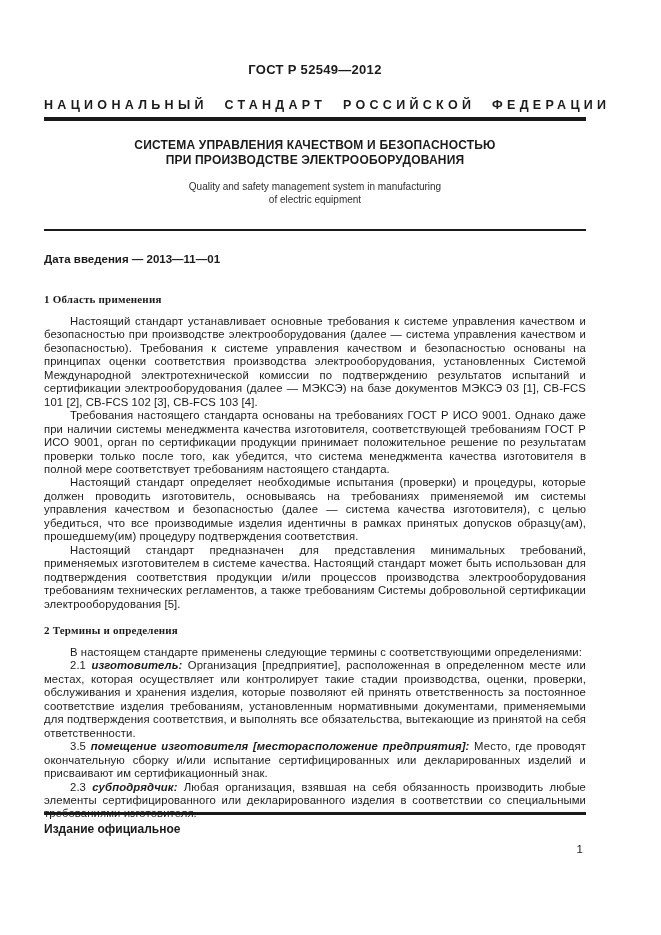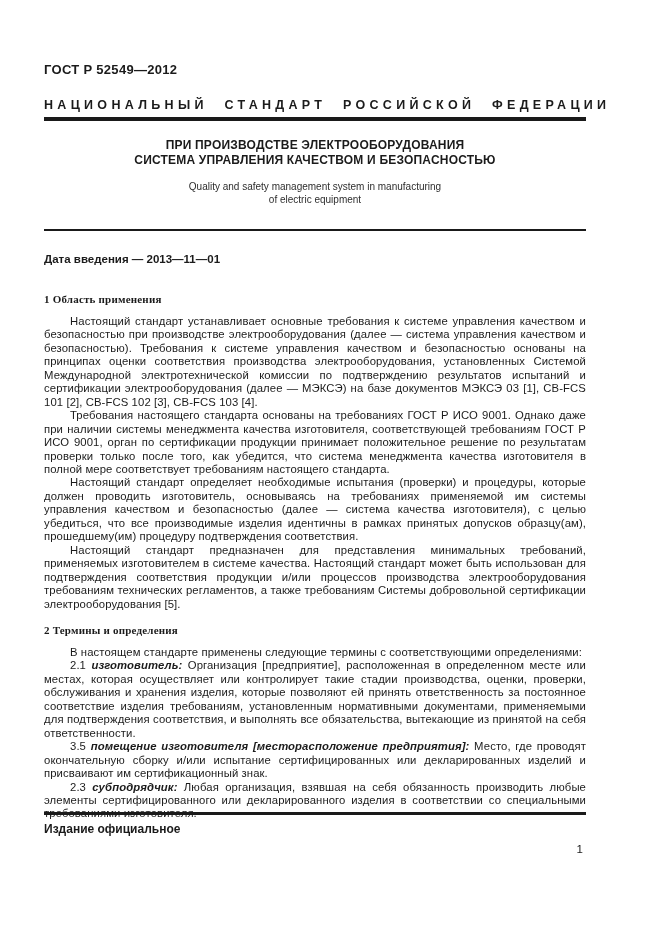--- a/index.html
+++ b/index.html
@@ -14,21 +14,21 @@
     background: #ffffff;
     font-family: "Liberation Sans", sans-serif;
     color: #1b1b1b;
     overflow: hidden;
   }
   .content {
     padding: 0 75px 0 44px;
   }
   .doc-number {
     padding-top: 62px;
-    text-align: left;
+    text-align: center;
     font-size: 13px;
     font-weight: bold;
     letter-spacing: 0.3px;
   }
   .standard-type {
     margin-top: 21px;
     font-size: 12.5px;
     font-weight: bold;
     letter-spacing: 4.3px;
     word-spacing: 9px;
@@ -114,22 +114,22 @@
 <div class="page">
   <div class="content">
 
     <div class="doc-number">ГОСТ Р 52549—2012</div>
 
     <div class="standard-type">НАЦИОНАЛЬНЫЙ СТАНДАРТ РОССИЙСКОЙ ФЕДЕРАЦИИ</div>
 
     <div class="thick-rule"></div>
 
     <div class="title-ru">
+      <div>СИСТЕМА УПРАВЛЕНИЯ КАЧЕСТВОМ И БЕЗОПАСНОСТЬЮ</div>
       <div>ПРИ ПРОИЗВОДСТВЕ ЭЛЕКТРООБОРУДОВАНИЯ</div>
-      <div>СИСТЕМА УПРАВЛЕНИЯ КАЧЕСТВОМ И БЕЗОПАСНОСТЬЮ</div>
     </div>
 
     <div class="title-en">
       <div>Quality and safety management system in manufacturing</div>
       <div>of electric equipment</div>
     </div>
 
     <div class="thin-rule"></div>
 
     <div class="intro-date">Дата введения — 2013—11—01</div>

